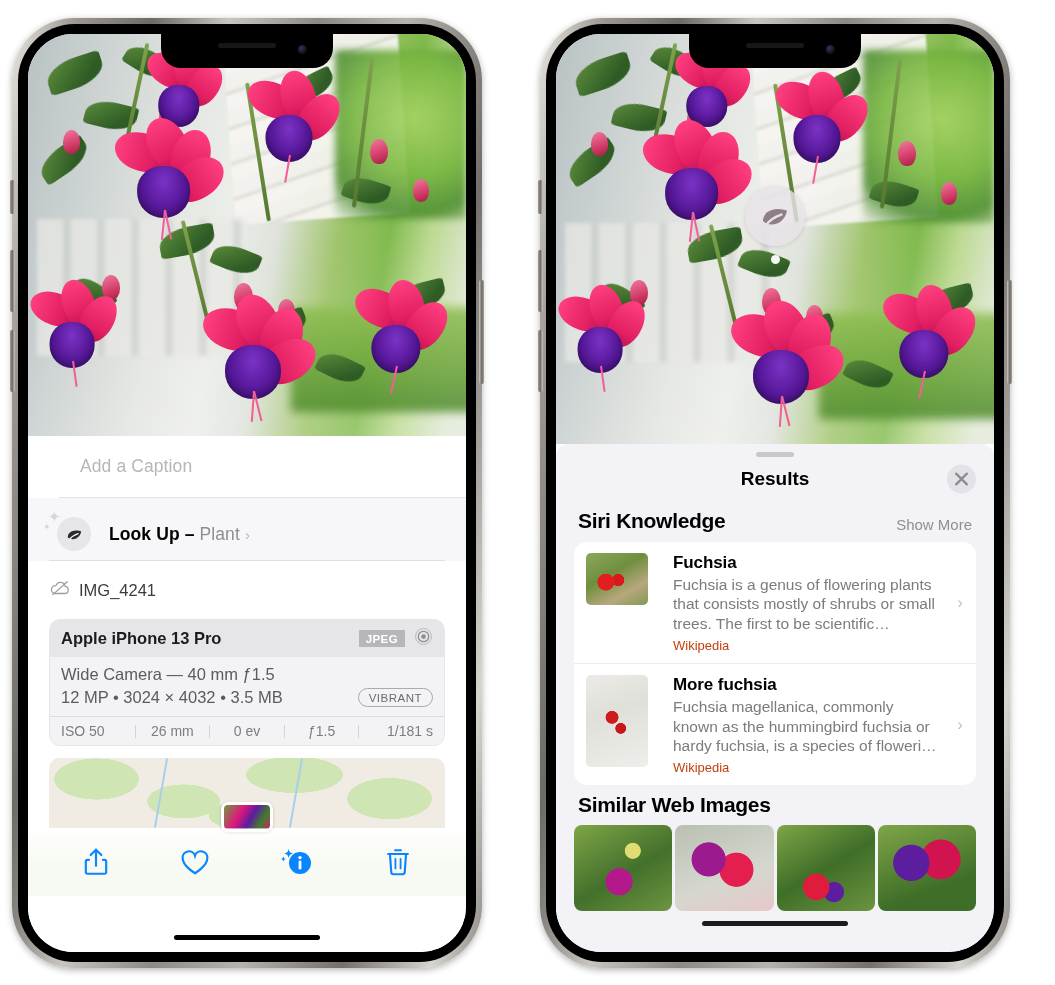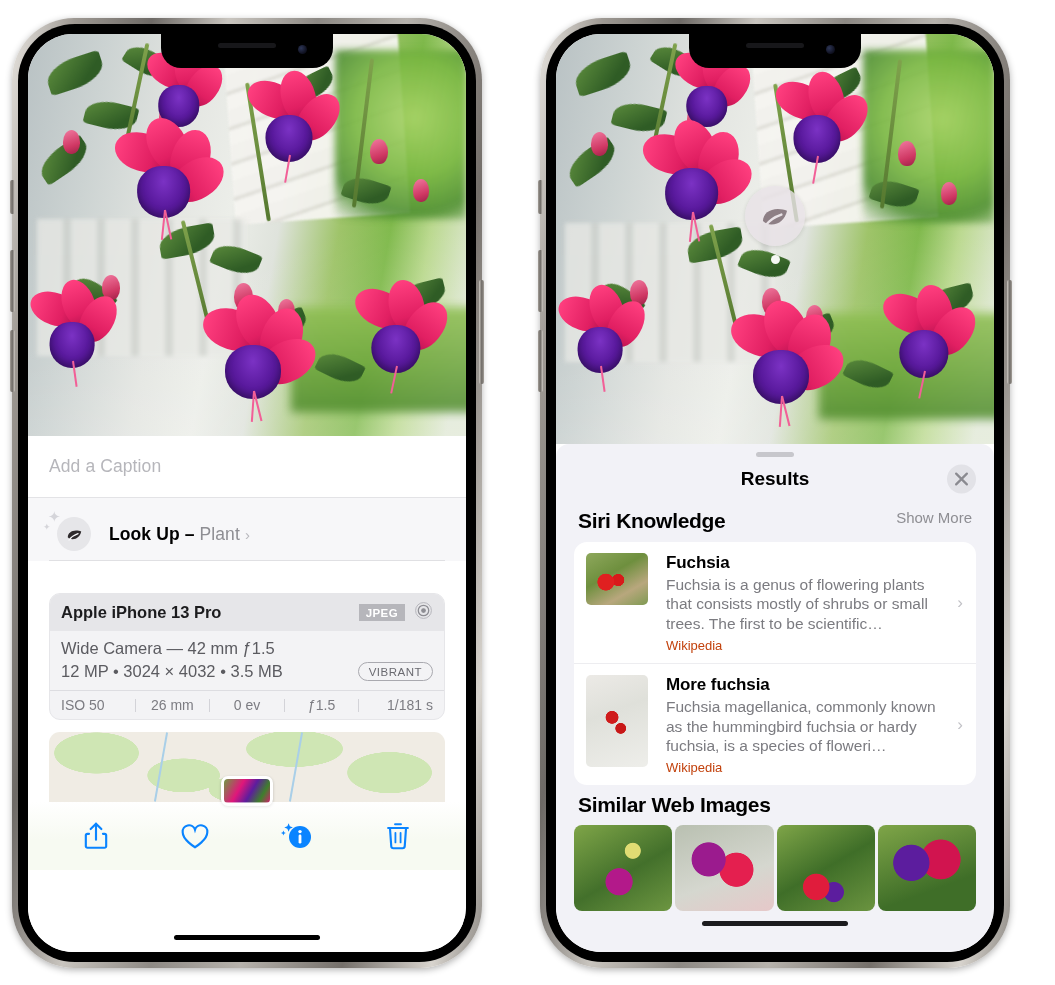--- a/index.html
+++ b/index.html
@@ -116,20 +116,21 @@
   
   .infosheet {
     position: absolute; left: 0; right: 0; bottom: 0;
     background: #ffffff;
     display: flex; flex-direction: column;
   }
   .caption-row {
     height: 62px; display: flex; align-items: center;
     padding: 0 21px; background: #fff;
     border-bottom: 1px solid #e3e3e6;
+    margin-left: 31px;
   }
   .caption-ph { font-size: 17.5px; color: #b6b6bb; letter-spacing: .1px; }
 
   .lookup-block { background: #f7f7f9; padding: 10px 21px 0; }
   .lookup-row { display: flex; align-items: center; height: 52px; position: relative; }
   .leafbadge {
     width: 34px; height: 34px; border-radius: 50%;
     background: #e6e6e9; display: flex; align-items: center; justify-content: center;
     margin-left: 8px; position: relative; flex: none;
   }
@@ -233,21 +234,21 @@
     position: relative; height: 44px; display: flex;
     align-items: center; justify-content: center;
   }
   .results-title { font-size: 19px; font-weight: 700; color: #000; }
   .close-btn {
     position: absolute; right: 18px; top: 50%; transform: translateY(-50%);
     width: 29px; height: 29px; border-radius: 50%; background: #e2e2e7;
     display: flex; align-items: center; justify-content: center;
   }
   .sec-head {
-    display: flex; align-items: flex-start; justify-content: space-between;
+    display: flex; align-items: flex-end; justify-content: space-between;
     padding: 8px 22px 9px;
   }
   .sec-title { font-size: 21px; font-weight: 700; color: #000; letter-spacing: -.3px; }
   .show-more { font-size: 15px; color: #8e8e93; }
 
   .kcard {
     margin: 0 18px; background: #fff; border-radius: 13px; overflow: hidden;
   }
   .krow { display: flex; align-items: flex-start; padding: 11px 12px 10px; position: relative; }
   .krow + .krow { border-top: 1px solid #ededf0; }
@@ -259,21 +260,21 @@
       linear-gradient(150deg,#8ea85c,#6e8f3e 40%,#b8a77d 72%,#7f9a52);
   }
   .kthumb.b {
     height: 92px;
     background:
       radial-gradient(circle at 42% 46%, #cf1b1b 0 10%, rgba(0,0,0,0) 11%),
       radial-gradient(circle at 56% 58%, #c81717 0 8%, rgba(0,0,0,0) 9%),
       linear-gradient(160deg,#eceae6 0%,#dfe0da 40%,#eeeeea 100%),
       #ededea;
   }
-  .kbody { margin-left: 18px; flex: 1; padding-right: 22px; }
+  .kbody { margin-left: 25px; flex: 1; padding-right: 22px; }
   .ktitle { font-size: 17px; font-weight: 700; color: #000; letter-spacing: -.1px; }
   .kdesc { font-size: 15.5px; color: #7b7b80; line-height: 1.25; margin-top: 2px; }
   .ksrc { font-size: 13px; color: #c2410c; margin-top: 5px; }
   .kchev {
     position: absolute; right: 13px; top: 50%; transform: translateY(-50%);
     color: #c2c2c7; font-size: 17px;
   }
   .webstrip { display: flex; gap: 3px; padding: 0 18px; margin-top: 2px; }
   .webthumb { flex: 1; height: 86px; border-radius: 8px; }
   .webthumb.w1 { background:
@@ -427,38 +428,47 @@
               </svg>
             </div>
             <div class="lookup-text">
               <b>Look Up</b><b>&nbsp;</b><b>–</b><span class="sub">&nbsp;</span><span class="sub">Plant</span><span class="chev">›</span>
             </div>
           </div>
           <div class="hairline"></div>
         </div>
 
         <div class="meta-block">
+          <div class="meta-file">
+            <span>
+              <svg width="22" height="16" viewBox="0 0 26 18" aria-hidden="true">
+                <path d="M7 15.5h11.5a4.2 4.2 0 0 0 .6-8.35A5.6 5.6 0 0 0 8.2 6.2 4.4 4.4 0 0 0 7 15.5z" fill="none" stroke="#9a9aa0" stroke-width="1.5"></path>
+                <line x1="4.5" y1="16.8" x2="21.5" y2="1.6" stroke="#9a9aa0" stroke-width="1.5" stroke-linecap="round"></line>
+              </svg>
+            </span>
+            <span class="fname">IMG_4241</span>
+          </div>
         </div>
 
         <div class="exif-card">
           <div class="exif-head">
             <span class="exif-device">Apple iPhone 13 Pro</span>
             <span class="exif-head-right">
               <span class="jpeg-pill">JPEG</span>
               <span>
                 <svg width="19" height="19" viewBox="0 0 24 24" aria-hidden="true">
                   <circle cx="12" cy="12" r="10" fill="none" stroke="#b4b4ba" stroke-width="1.2"></circle>
                   <circle cx="12" cy="12" r="6.6" fill="none" stroke="#8e8e94" stroke-width="1.6"></circle>
                   <circle cx="12" cy="12" r="3" fill="#8e8e94"></circle>
                 </svg>
               </span>
             </span>
           </div>
           <div class="exif-body">
-            <div class="exif-line1">Wide Camera — 42 mm ƒ1.5</div>
+            <div class="exif-line1">Wide Camera — 40 mm ƒ1.5</div>
             <div class="exif-line2row">
               <span class="exif-line2">12 MP • 3024 × 4032 • 3.5 MB</span>
               <span class="vibrant">VIBRANT</span>
             </div>
           </div>
           <div class="exif-foot">
             <span class="cell">ISO 50</span>
             <span class="divider"></span>
             <span class="cell">26 mm</span>
             <span class="divider"></span>

